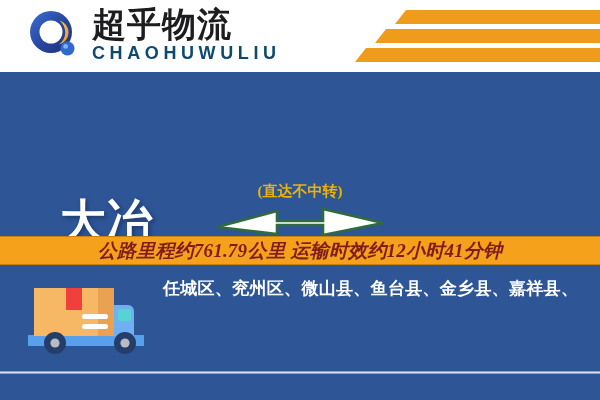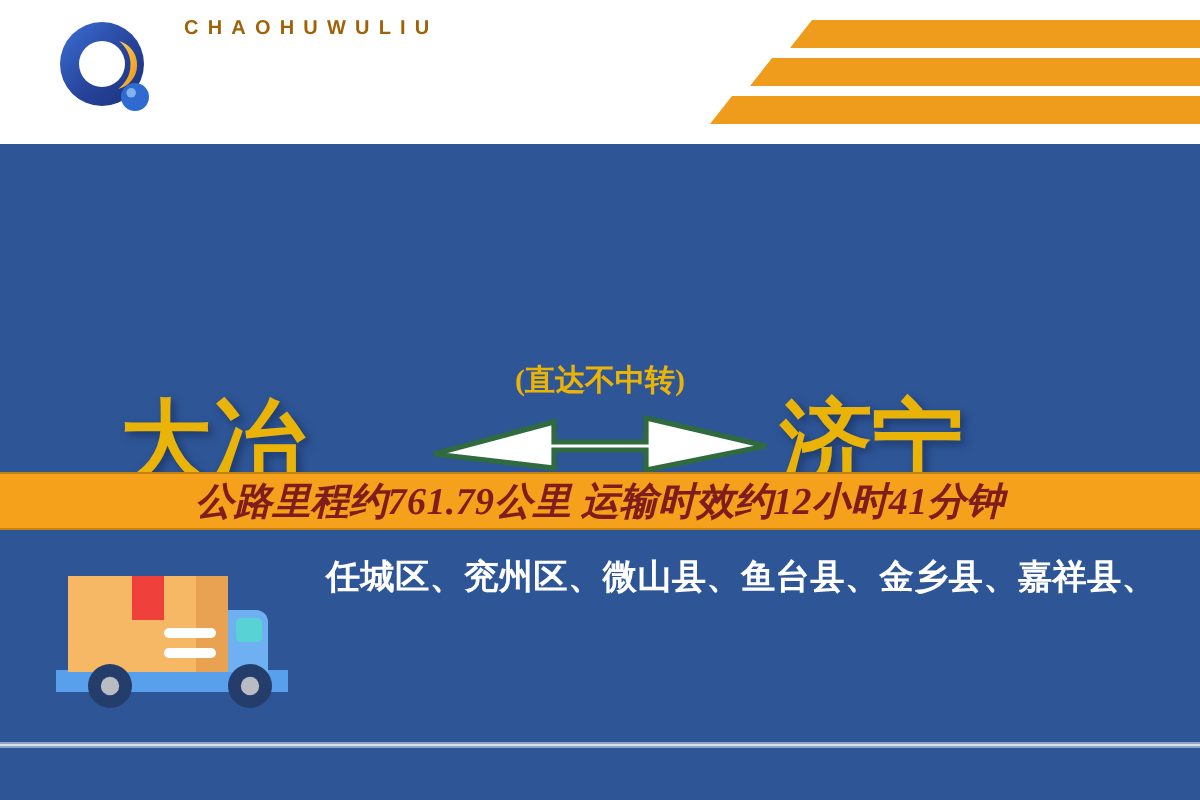--- a/index.html
+++ b/index.html
@@ -40,23 +40,23 @@
     font-family: "Liberation Serif", serif;
     font-size: 34px;
     font-weight: bold;
     color: #1d1d1f;
     letter-spacing: 1px;
     line-height: 38px;
     white-space: nowrap;
   }
   #brand-en {
     font-family: "Liberation Sans", sans-serif;
-    font-size: 10px;
-    font-weight: bold;
-    color: #a16207;
+    font-size: 18px;
+    font-weight: bold;
+    color: #0c4a6e;
     letter-spacing: 4.6px;
     line-height: 16px;
     margin-top: 1px;
     white-space: nowrap;
   }
   #stripes {
     position: absolute;
     left: 350px; top: 8px;
     width: 250px; height: 58px;
   }
@@ -66,21 +66,21 @@
     position: absolute;
     left: 0; top: 72px;
     width: 600px; height: 164px;
   }
   .city {
     position: absolute;
     top: 124px;
     font-family: "Liberation Serif", serif;
     font-size: 46px;
     font-weight: bold;
-    color: #eab308;
+    color: #ffffff;
     line-height: 52px;
     white-space: nowrap;
     text-shadow: 2px 2px 4px rgba(15,35,75,0.55);
   }
   #city-origin { left: 60px; }
   #city-dest   { left: 390px; }
 
   #route-mid {
     position: absolute;
     left: 215px; top: 110px;
@@ -195,20 +195,21 @@
         </defs>
         <circle cx="25" cy="24" r="21" fill="url(#ringGrad)"></circle>
         <circle cx="25" cy="24" r="11.5" fill="#ffffff"></circle>
         <path d="M33.5 12.5 A15 15 0 0 1 33 36.5 A12.4 12.4 0 0 0 33.5 12.5 Z" fill="url(#moonGrad)"></path>
         <circle cx="41.5" cy="40.5" r="7" fill="#2f6ad0"></circle>
         <circle cx="39.6" cy="38.4" r="2.4" fill="#8fc0f5" opacity="0.85"></circle>
       </svg>
     </div>
 
     <div id="brand-text">
+      <div id="brand-cn">超乎物流</div>
       <div id="brand-en">CHAOHUWULIU</div>
     </div>
 
     <div id="stripes">
       <svg viewBox="0 0 250 58" width="250" height="58" preserveAspectRatio="none">
         <polygon points="56,2 250,2 250,16 45,16" fill="#ef9c1c"></polygon>
         <polygon points="36,21 250,21 250,35 25,35" fill="#ef9c1c"></polygon>
         <polygon points="16,40 250,40 250,54 5,54" fill="#ef9c1c"></polygon>
       </svg>
     </div>
@@ -223,21 +224,20 @@
 
       <div id="arrow-wrap">
         <svg viewBox="0 0 170 34" width="170" height="34">
           <polygon points="2,24 62,8 62,18 108,18 108,6 168,20 108,32 108,22 62,22 62,31" fill="#ffffff" stroke="#2f6b3f" stroke-width="2.6" stroke-linejoin="miter"></polygon>
         </svg>
       </div>
 
       <div id="note-bottom">【往返运输】</div>
     </div>
 
-    <div class="city" id="city-dest">济宁</div>
   </div>
 
   <div id="info-bar">
     <span id="info-bar-text">公路里程约761.79公里   运输时效约12小时41分钟</span>
   </div>
 
   <div id="coverage">
 
     <div id="truck">
       <svg viewBox="0 0 120 78" width="120" height="78">

